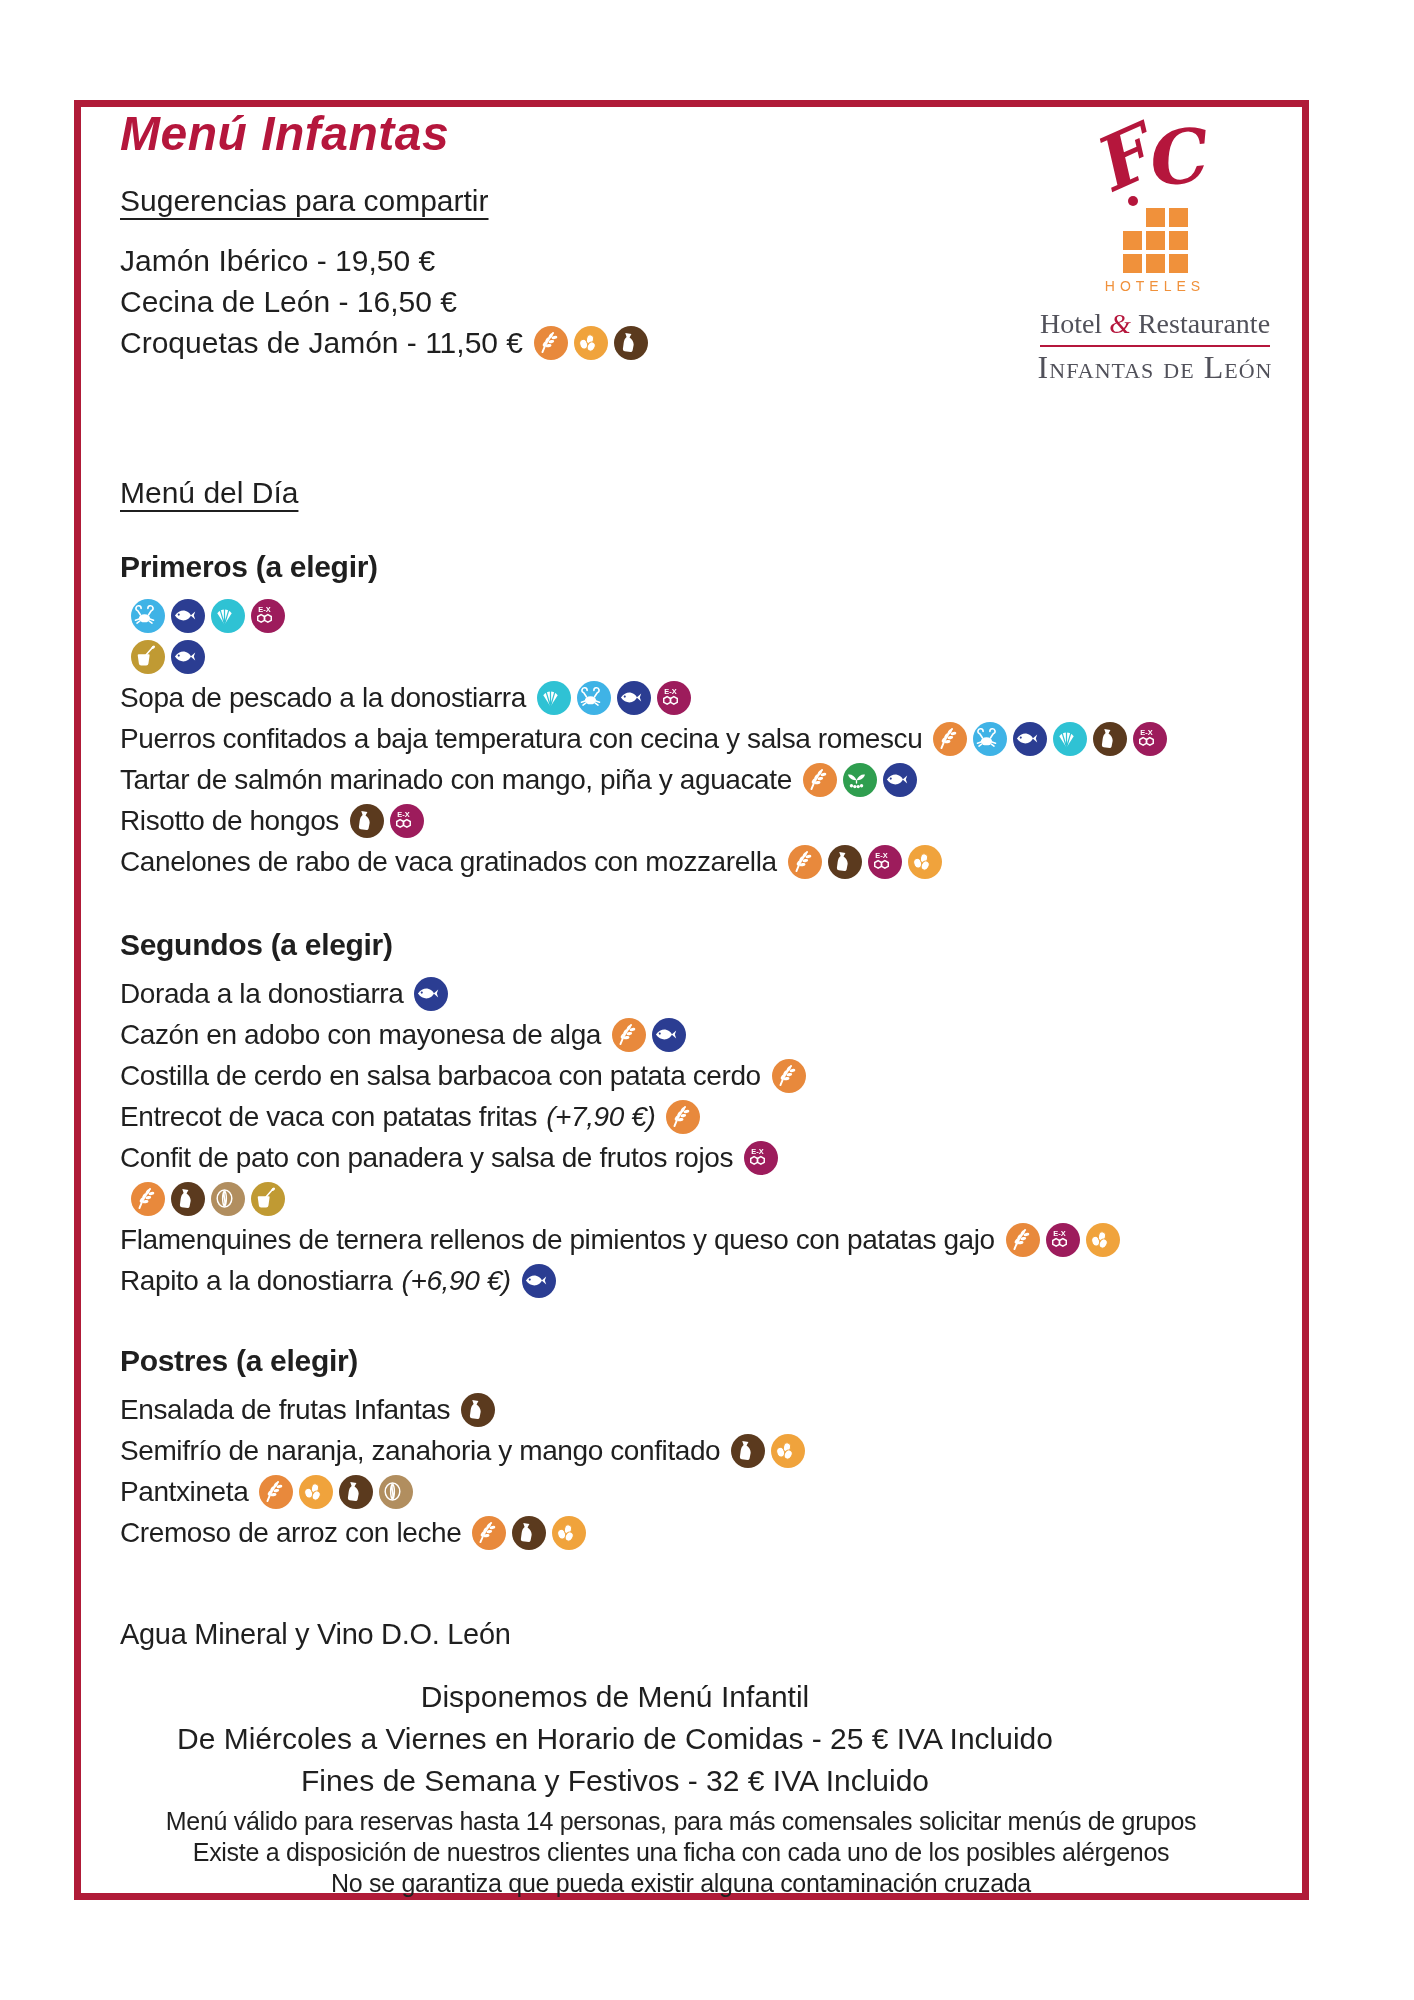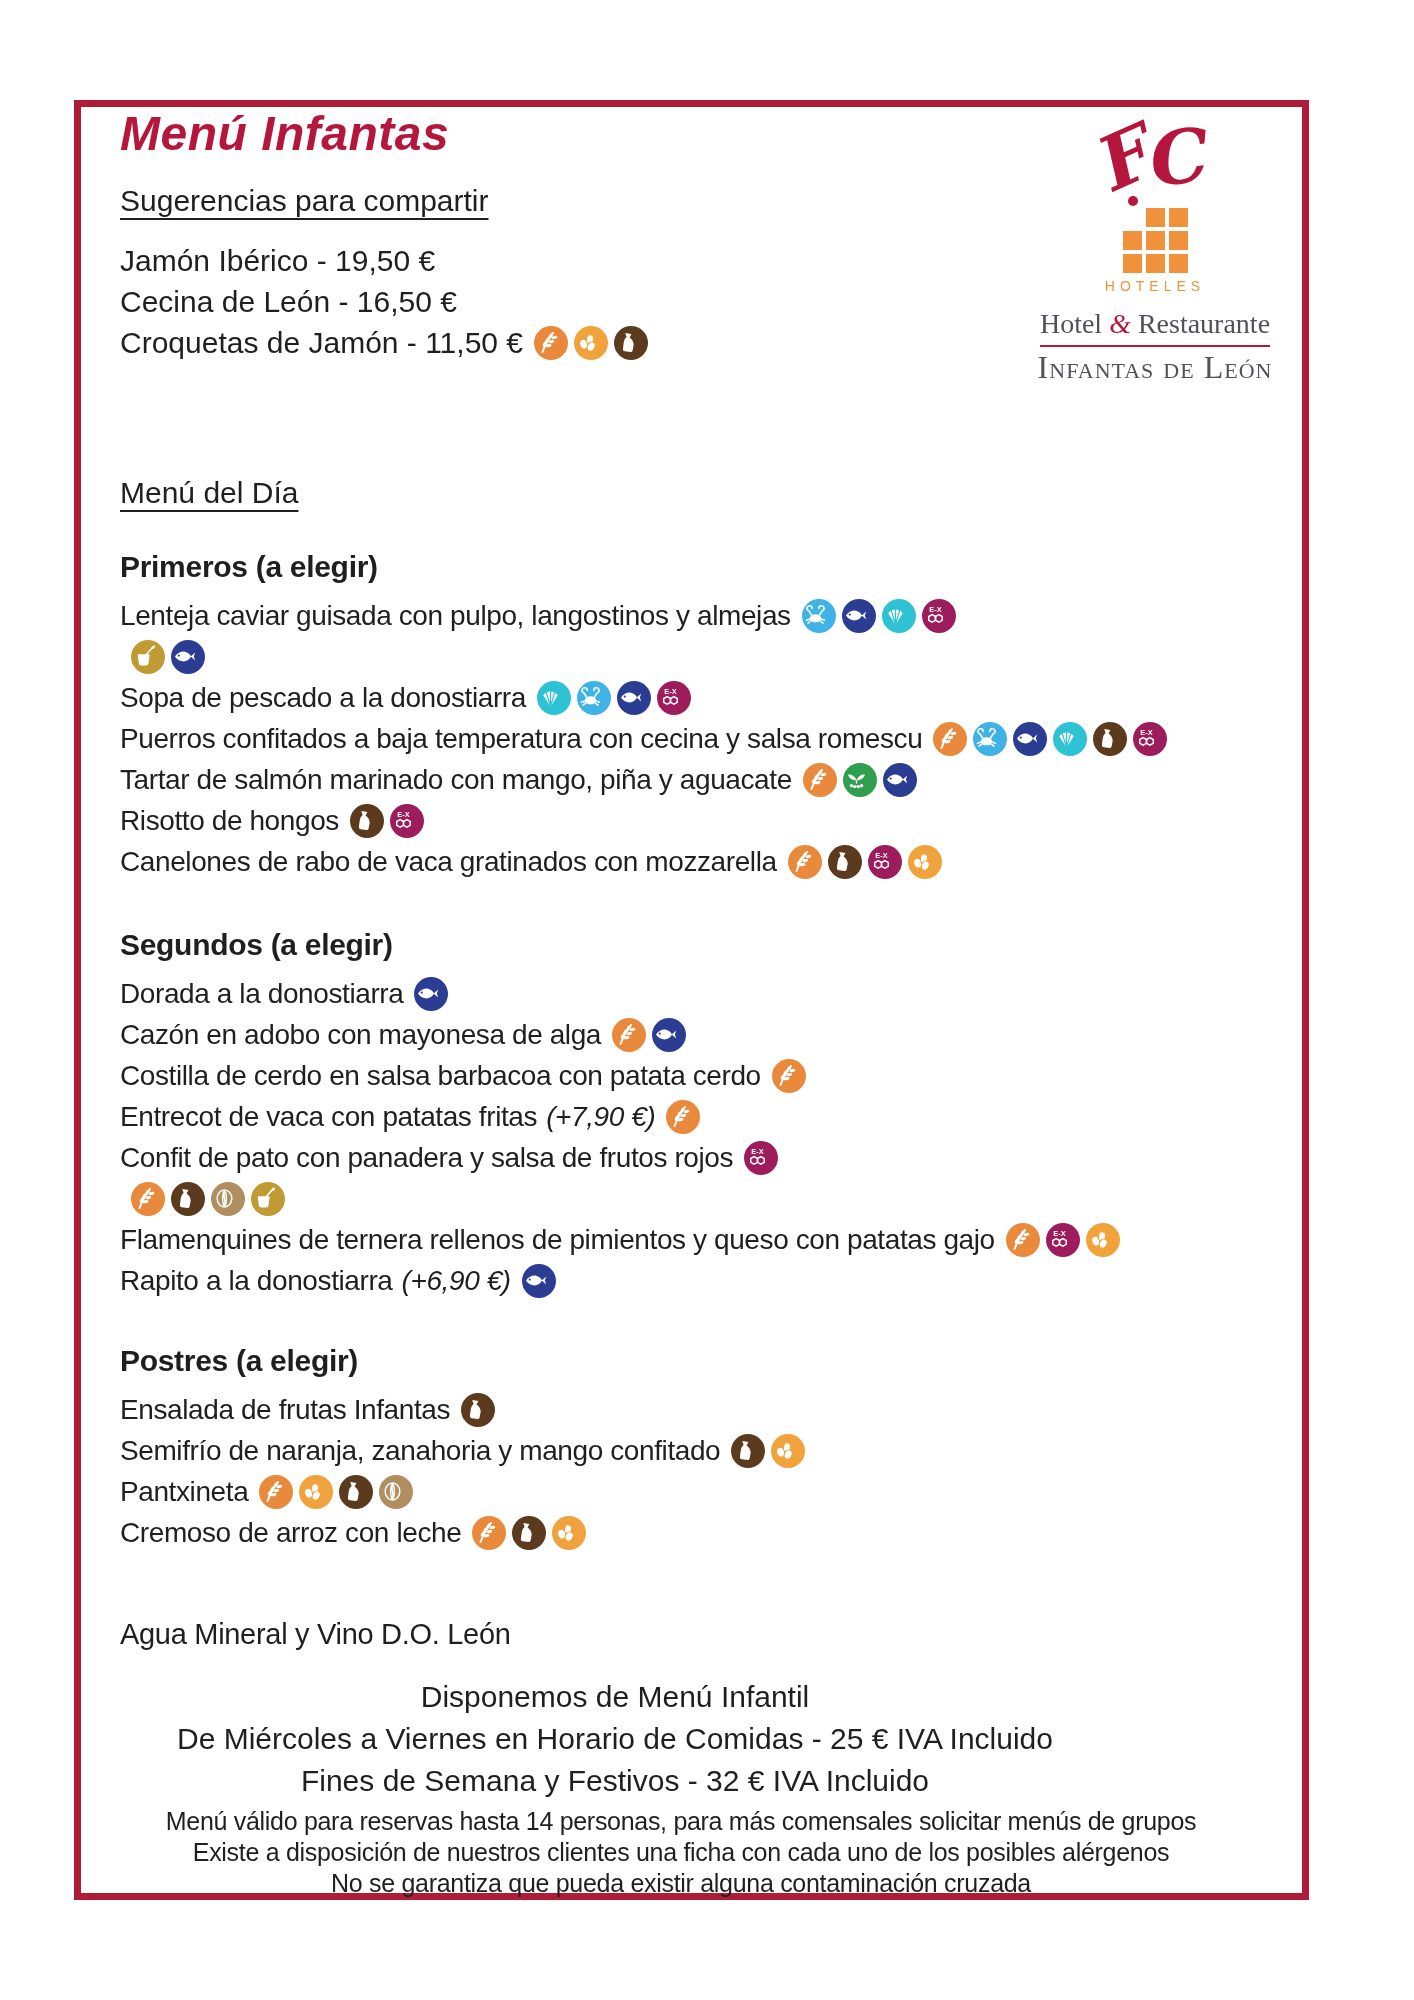--- a/index.html
+++ b/index.html
@@ -129,21 +129,20 @@
       </div>
     </div>
 </div>
 
 <div id="menu-del-dia" class="section-heading">Menú del Día</div>
 
 <div id="courses">
     <div class="course">
       <div class="course-title">Primeros (a elegir)</div>
       <div class="item-row">
-        <span class="item-text">Lenteja caviar guisada con pulpo, langostinos y almejas</span>
         <span class="icons">
           <span class="al" style="background: rgb(63, 179, 230); color: rgb(63, 179, 230);">
             <svg viewBox="0 0 24 24">
               <ellipse cx="12" cy="14.5" rx="5" ry="3.6" fill="#fff"></ellipse>
               <g fill="none" stroke="#fff" stroke-width="1.4" stroke-linecap="round">
                 <path d="M8.5 11.5L6 7.8M6 7.8a2.3 2.3 0 1 1 3-2.1M15.5 11.5L18 7.8M18 7.8a2.3 2.3 0 1 0-3-2.1M7.2 15.2L4 16.2M7.7 17L5.3 18.8M16.8 15.2L20 16.2M16.3 17l2.4 1.8"></path>
               </g>
             </svg>
           </span>
           <span class="al" style="background: rgb(43, 61, 146); color: rgb(43, 61, 146);">

